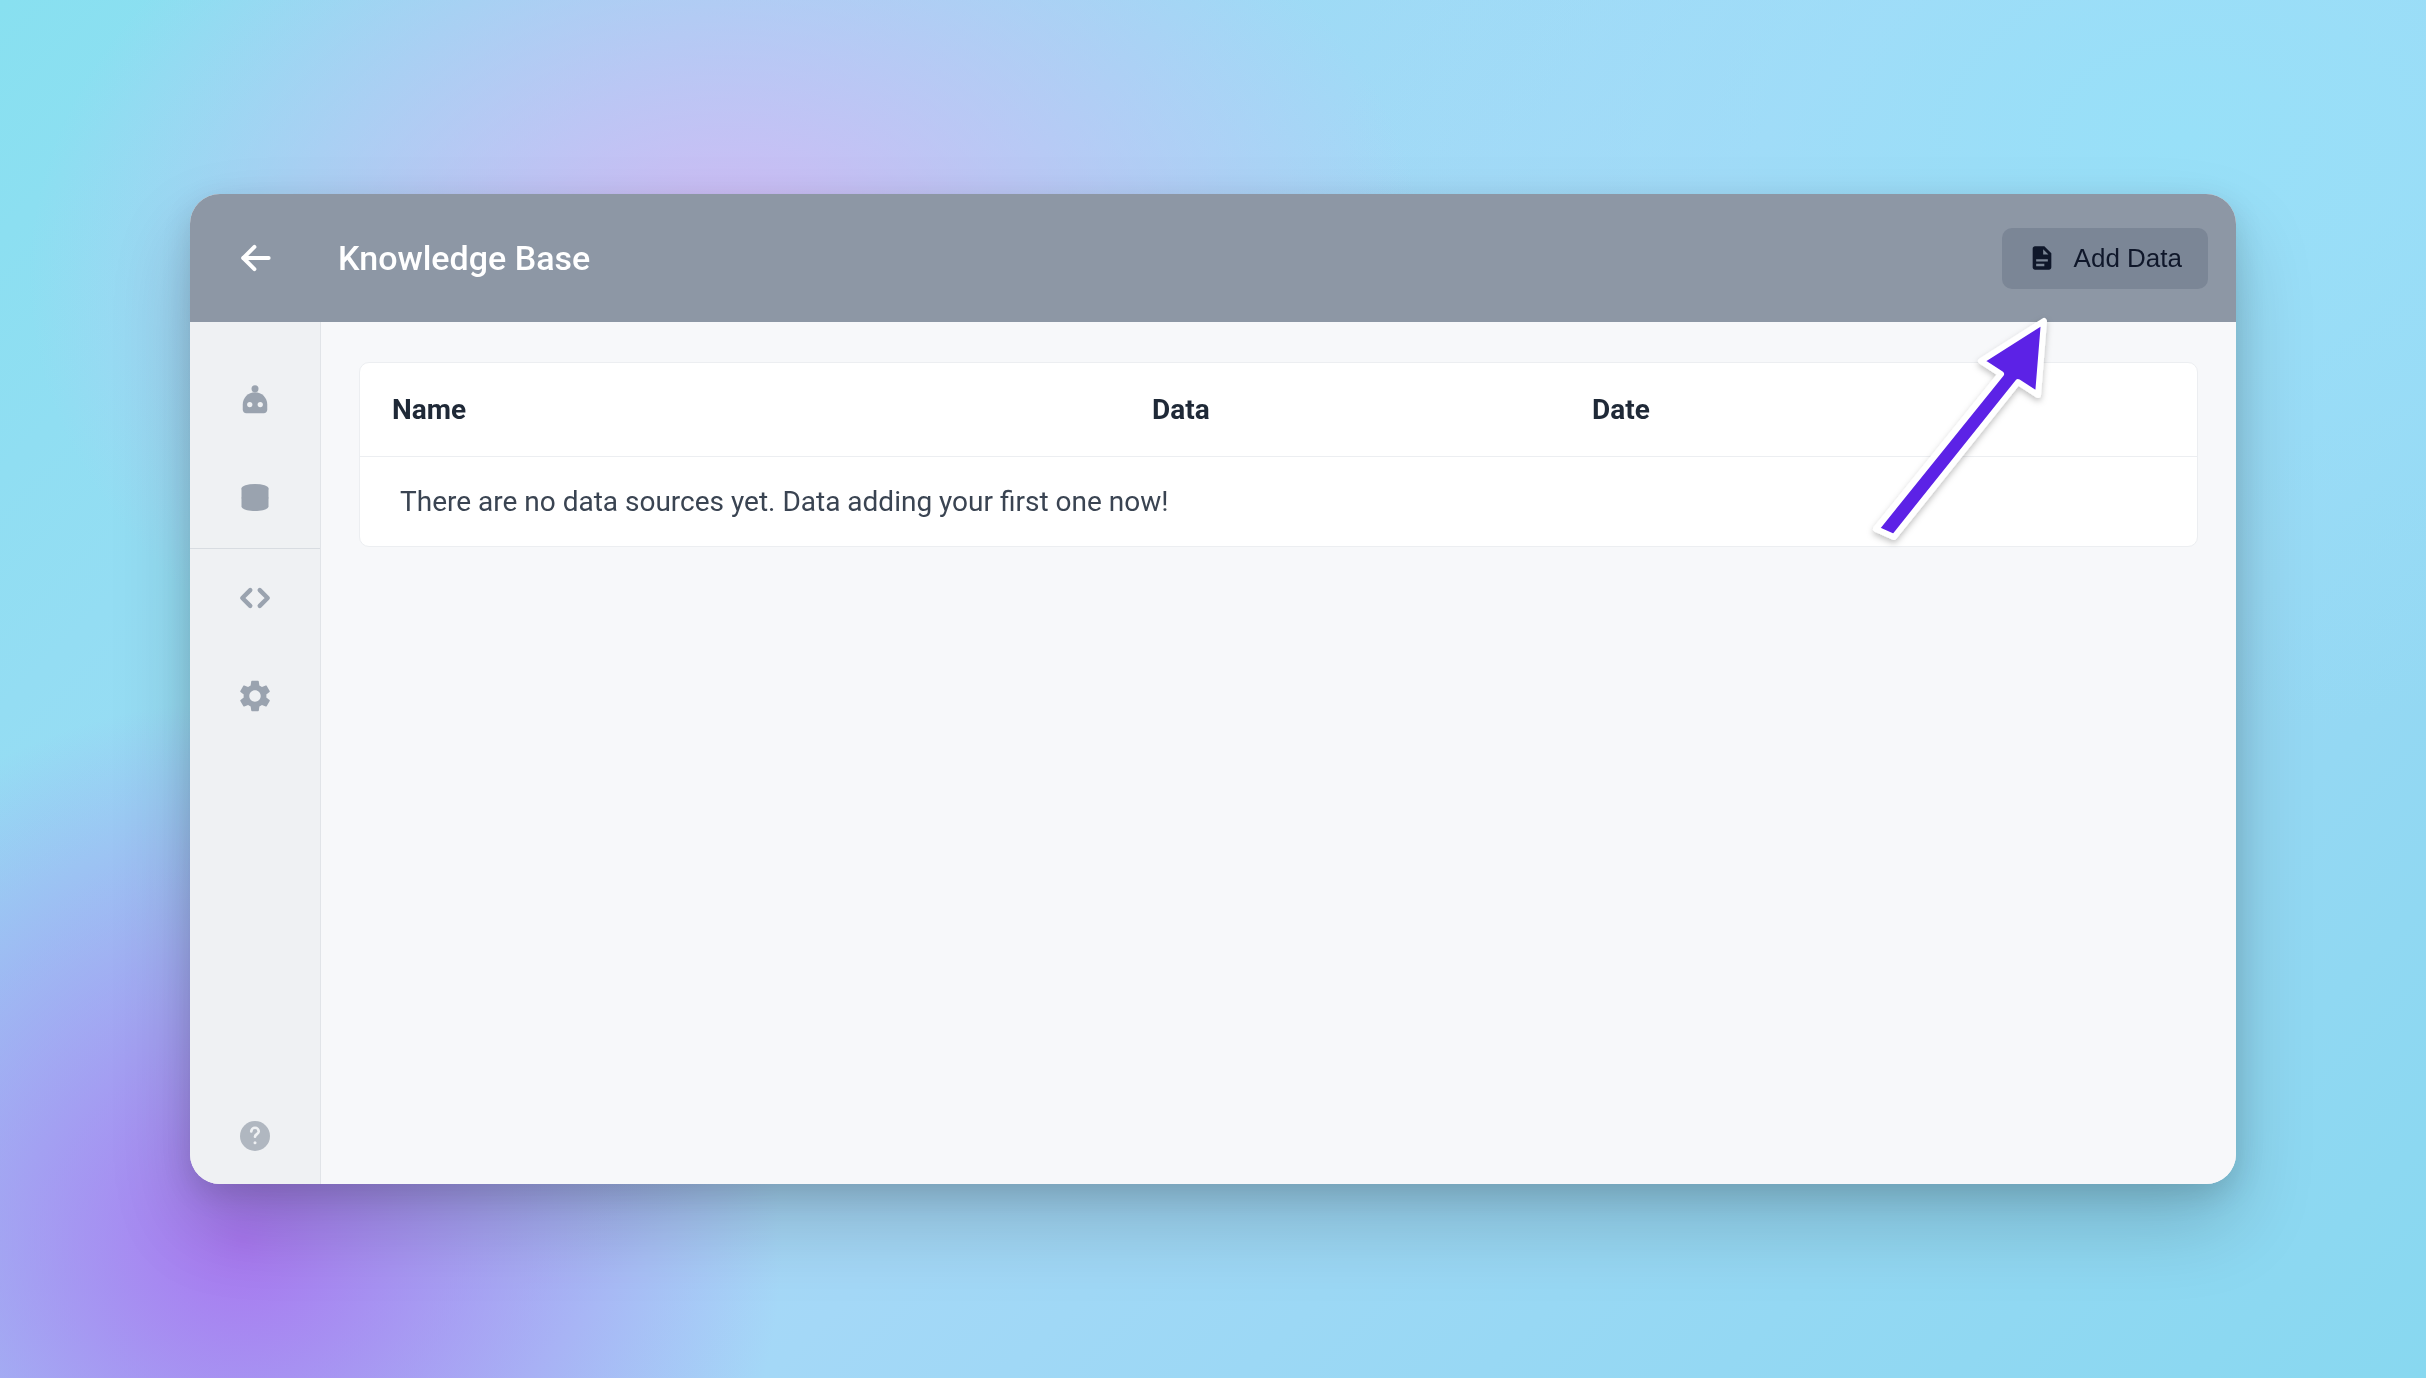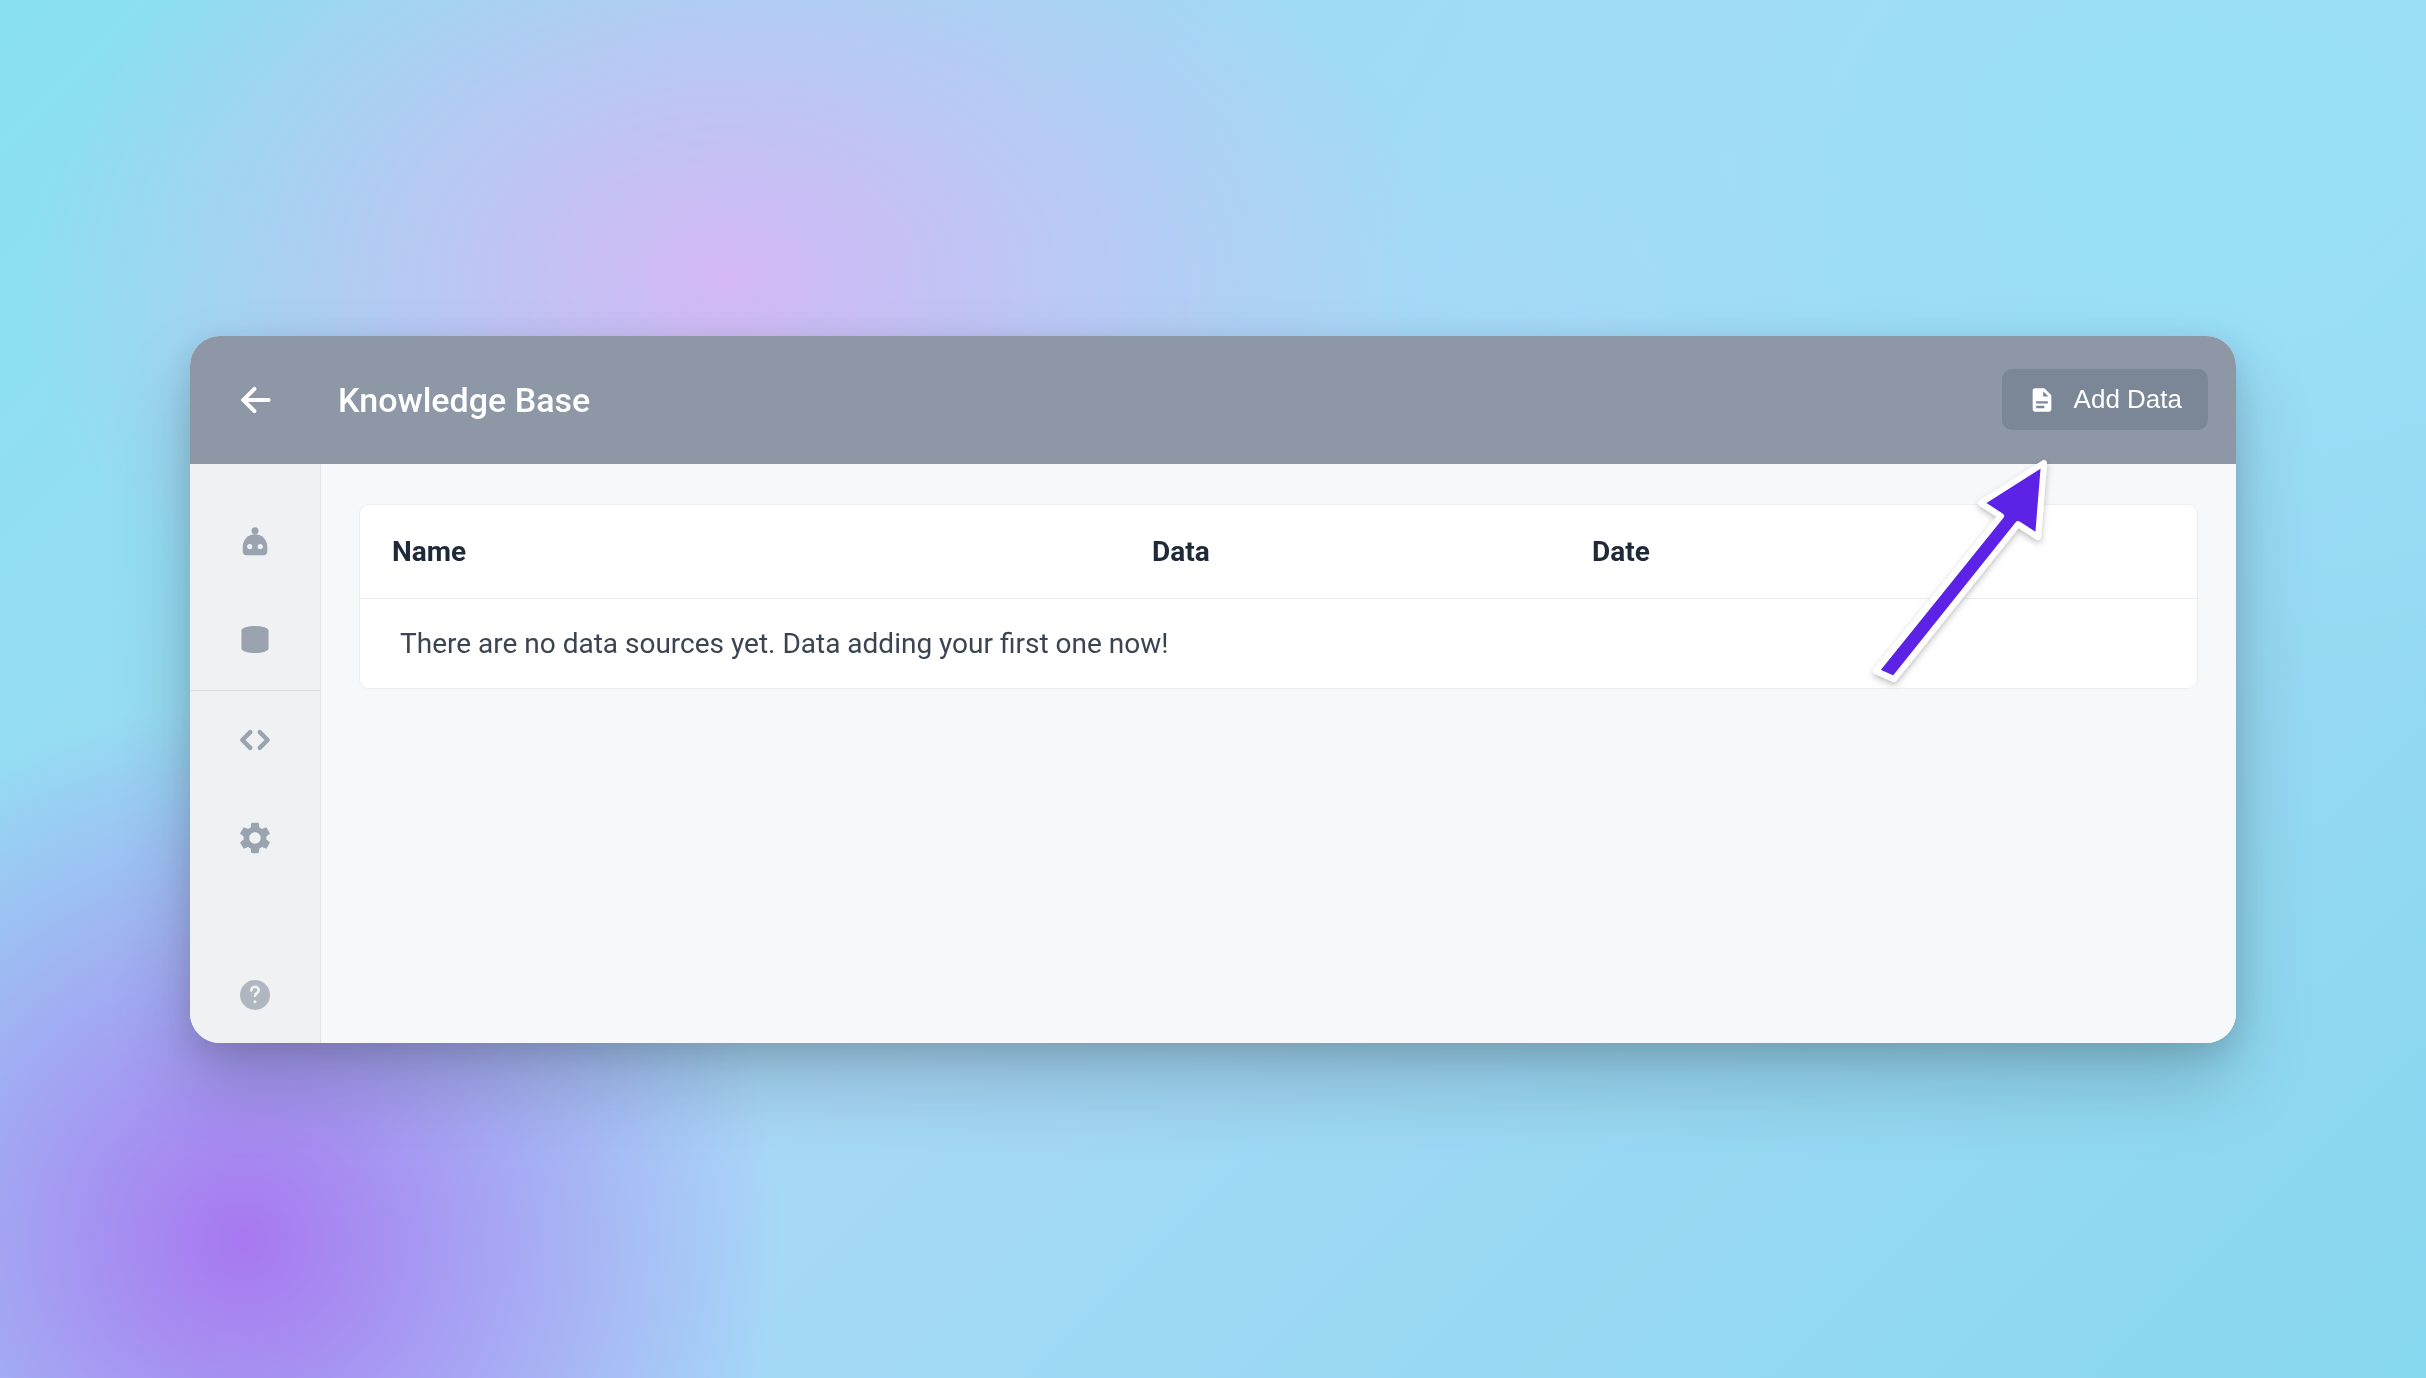--- a/index.html
+++ b/index.html
@@ -26,21 +26,21 @@
                   radial-gradient(ellipse 1400px 1000px at 90% 10%, #98e0f8 0%, transparent 60%),
                   linear-gradient(135deg, #88e0f0 0%, #a8d8f8 50%, #88d8f0 100%);
       display: flex;
       align-items: center;
       justify-content: center;
       overflow: hidden;
     }
     
     .app-window {
       width: 2046px;
-      height: 707px;
+      height: 990px;
       background: #f7f8fa;
       border-radius: 30px;
       box-shadow: 0 40px 80px rgba(0,0,0,0.18), 0 10px 30px rgba(0,0,0,0.12);
       overflow: hidden;
       display: flex;
       flex-direction: column;
       position: relative;
     }
     
     .header {
@@ -72,21 +72,21 @@
     .add-data-btn {
       margin-left: auto;
       background: #7b8696;
       border: none;
       border-radius: 10px;
       padding: 15px 26px;
       display: flex;
       align-items: center;
       gap: 18px;
       cursor: pointer;
-      color: #ffffff;
+      color: #0f172a;
       font-size: 26px;
       font-weight: 400;
     }
     
     .body-area {
       flex: 1;
       display: flex;
       min-height: 0;
     }
     

